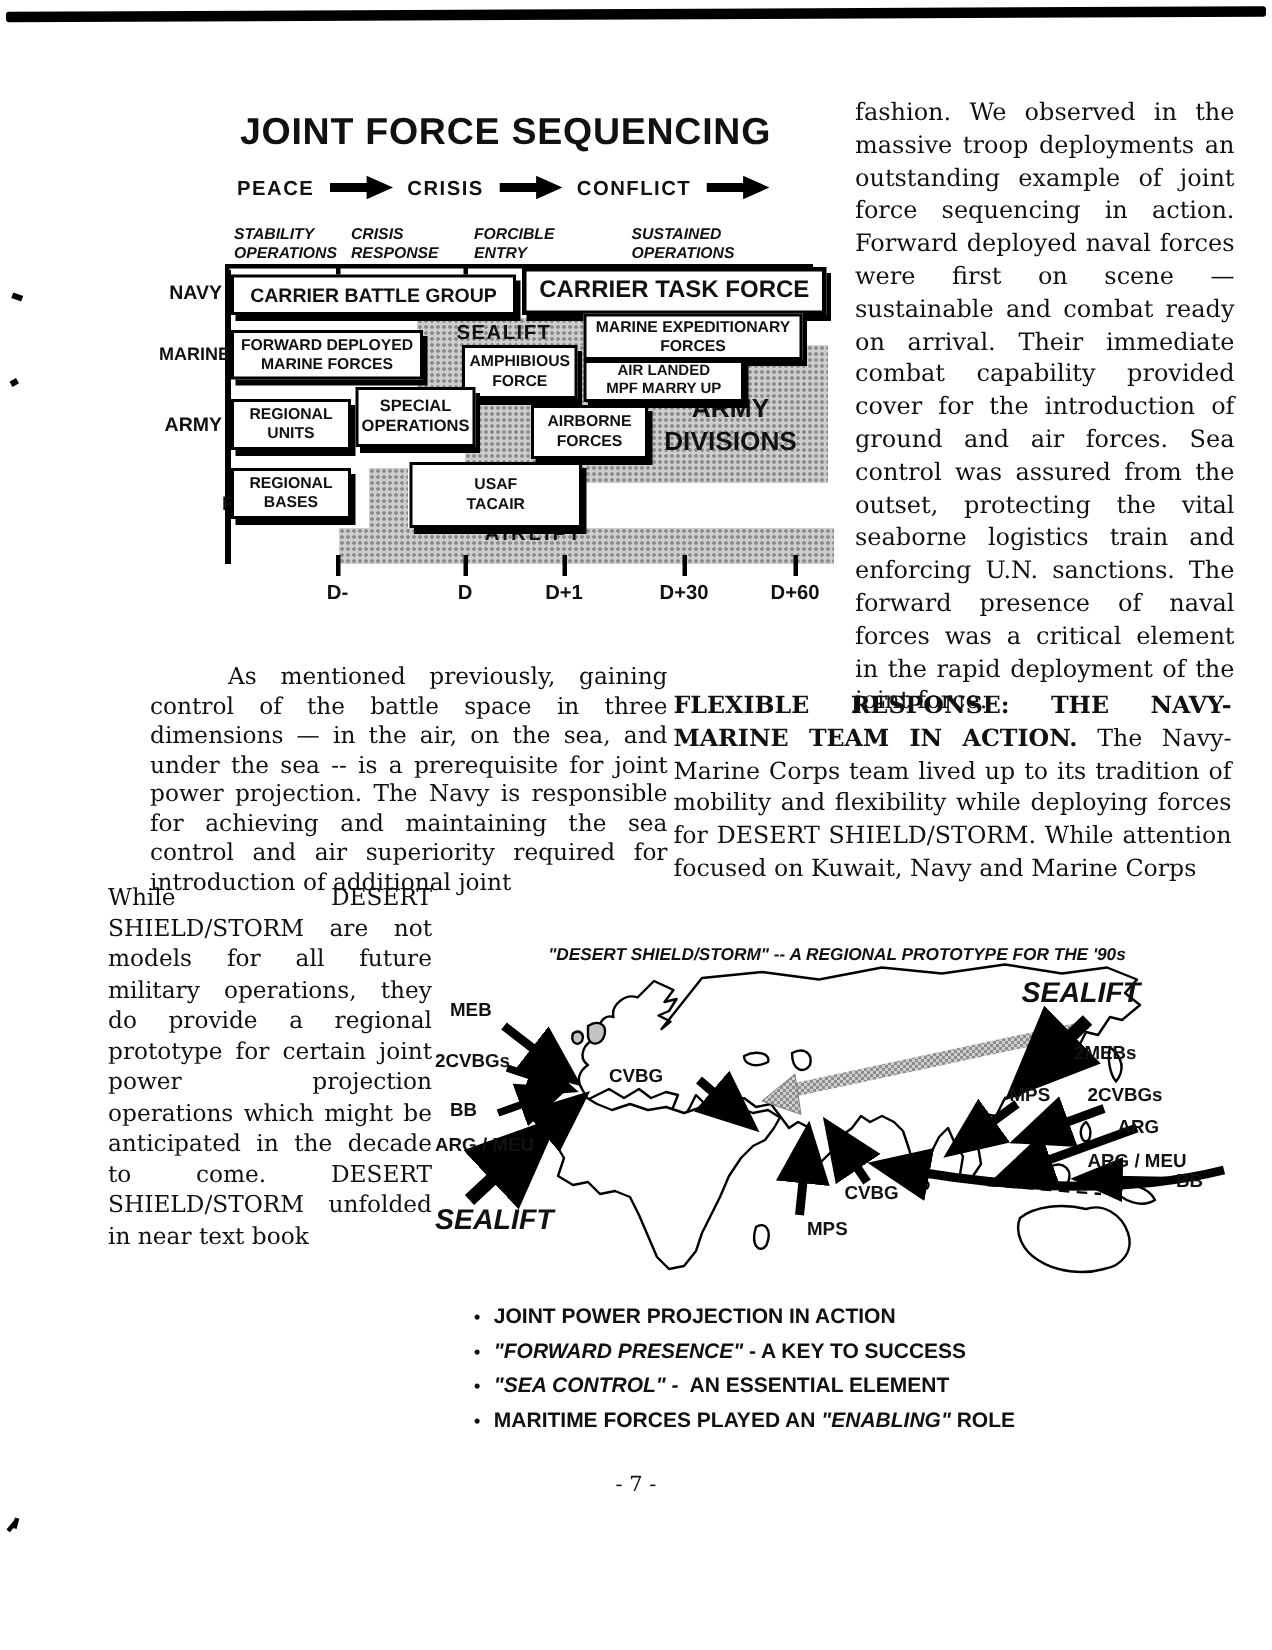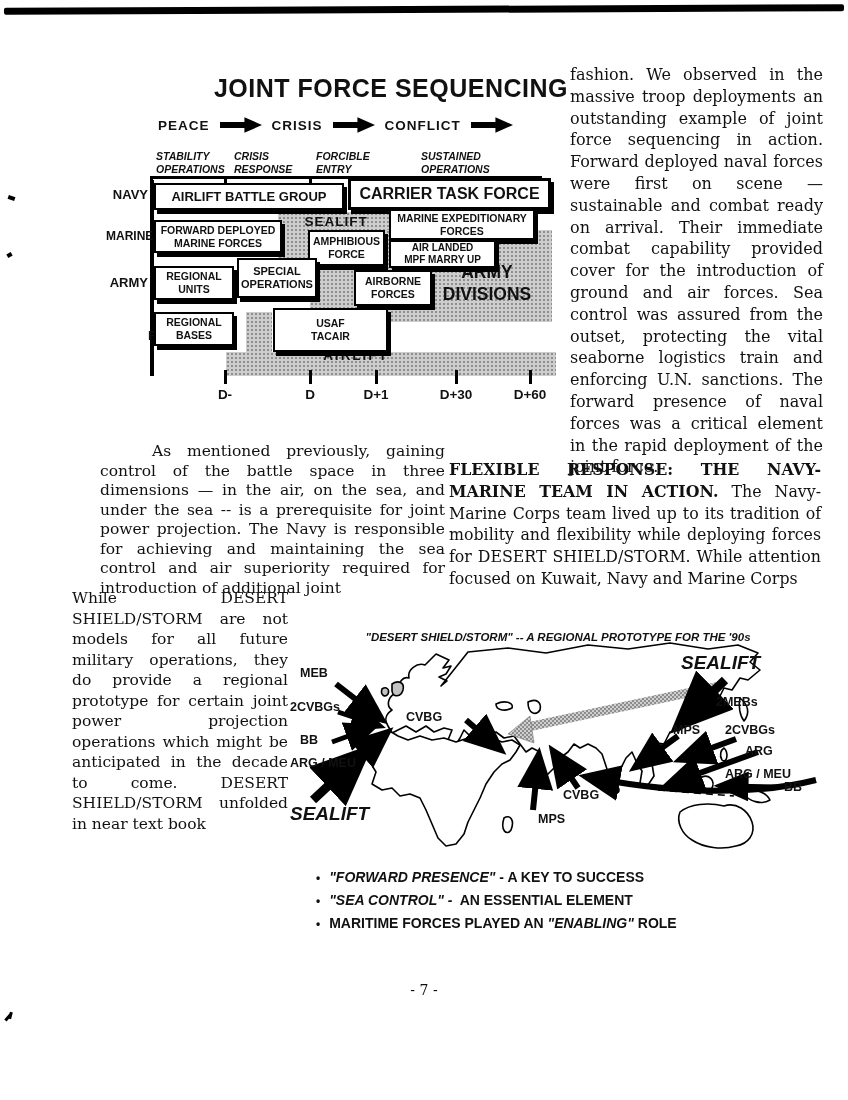--- a/index.html
+++ b/index.html
@@ -5,21 +5,21 @@
   html,body{margin:0;padding:0;background:#e8e8e8;}
   .page{position:relative;width:848px;height:1100px;background:#ffffff;overflow:hidden;
         font-family:"DejaVu Serif",serif;color:#111;}
   
   .topbar{position:absolute;left:4px;top:6px;width:840px;height:7px;background:#000;
           transform:rotate(-0.25deg);border-radius:2px;}
   .artifact{position:absolute;background:#000;}
   
   .jfs{position:absolute;left:106px;top:70px;width:462px;height:352px;
        font-family:"Liberation Sans",sans-serif;}
-  .jfs-title{position:absolute;top:4px;left:0;width:100%;text-align:right;
+  .jfs-title{position:absolute;top:4px;left:0;width:100%;text-align:center;
              font-size:25px;font-weight:bold;letter-spacing:.5px;}
   .states{position:absolute;top:47px;left:52px;display:flex;align-items:center;gap:10px;
           font-size:13.5px;font-weight:bold;letter-spacing:1px;}
   .phase{position:absolute;top:80px;font-size:10.5px;font-weight:bold;font-style:italic;
          line-height:1.2;white-space:pre-line;}
   .baseline{position:absolute;top:106px;left:44px;width:392px;height:3px;background:#000;}
   .ptick{position:absolute;top:106px;width:3px;height:11px;background:#000;}
   .spine{position:absolute;left:44px;top:110px;width:4px;height:196px;background:#000;}
   .rowlabel{position:absolute;left:0;width:42px;text-align:right;font-weight:bold;
             font-size:13px;line-height:1.15;white-space:pre-line;}
@@ -115,21 +115,21 @@
     <div class="rowlabel" style="top:160px;font-size:12px;">MARINES</div>
     <div class="rowlabel" style="top:206px;">ARMY</div>
     <div class="rowlabel" style="top:244px;margin-left:42px;">AIR
 FORCE</div>
 
     <div class="onhatch" style="left:174px;top:144px;width:112px;font-size:13.5px;letter-spacing:1px;">SEALIFT</div>
     <div class="onhatch" style="left:318px;top:192px;width:126px;font-size:17.5px;">ARMY
 DIVISIONS</div>
     <div class="onhatch" style="left:170px;top:278px;width:160px;font-size:13.5px;letter-spacing:2px;">AIRLIFT</div>
 
-    <div class="box" style="left:48px;top:113px;width:190px;height:27px;font-size:13px;">AIRLIFT BATTLE GROUP</div>
+    <div class="box" style="left:48px;top:113px;width:190px;height:27px;font-size:13px;">CARRIER BATTLE GROUP</div>
     <div class="box" style="left:242px;top:108px;width:203px;height:32px;font-size:16px;border-width:3px;">CARRIER TASK FORCE</div>
     <div class="box" style="left:48px;top:150px;width:128px;height:33px;font-size:10.5px;">FORWARD DEPLOYED
 MARINE FORCES</div>
     <div class="box" style="left:202px;top:160px;width:77px;height:36px;font-size:10.5px;">AMPHIBIOUS
 FORCE</div>
     <div class="box" style="left:283px;top:139px;width:146px;height:31px;font-size:10.5px;">MARINE EXPEDITIONARY
 FORCES</div>
     <div class="box" style="left:283px;top:170px;width:107px;height:28px;font-size:10px;">AIR LANDED
 MPF MARRY UP</div>
     <div class="box" style="left:48px;top:196px;width:80px;height:34px;font-size:10.5px;">REGIONAL
@@ -245,20 +245,21 @@
       <div class="mlabel" style="left:385px;top:83px;">MPS</div>
       <div class="mlabel" style="left:437px;top:83px;">2CVBGs</div>
       <div class="mlabel" style="left:457px;top:104px;">ARG</div>
       <div class="mlabel" style="left:437px;top:127px;">ARG / MEU</div>
       <div class="mlabel" style="left:496px;top:140px;">BB</div>
       <div class="mlabel" style="left:275px;top:148px;">CVBG</div>
       <div class="mlabel" style="left:250px;top:172px;">MPS</div>
     </div>
 
     <div class="bullets">
+      <div class="bullet"><span>JOINT POWER PROJECTION IN ACTION</span><span class="it"></span><span></span></div>
       <div class="bullet"><span></span><span class="it">"FORWARD PRESENCE"</span><span> - A KEY TO SUCCESS</span></div>
       <div class="bullet"><span></span><span class="it">"SEA CONTROL" -</span><span>  AN ESSENTIAL ELEMENT</span></div>
       <div class="bullet"><span>MARITIME FORCES PLAYED AN </span><span class="it">"ENABLING"</span><span> ROLE</span></div>
     </div>
   </div>
 
   <div class="pageno serif">- 7 -</div>
 
 </div>
 

